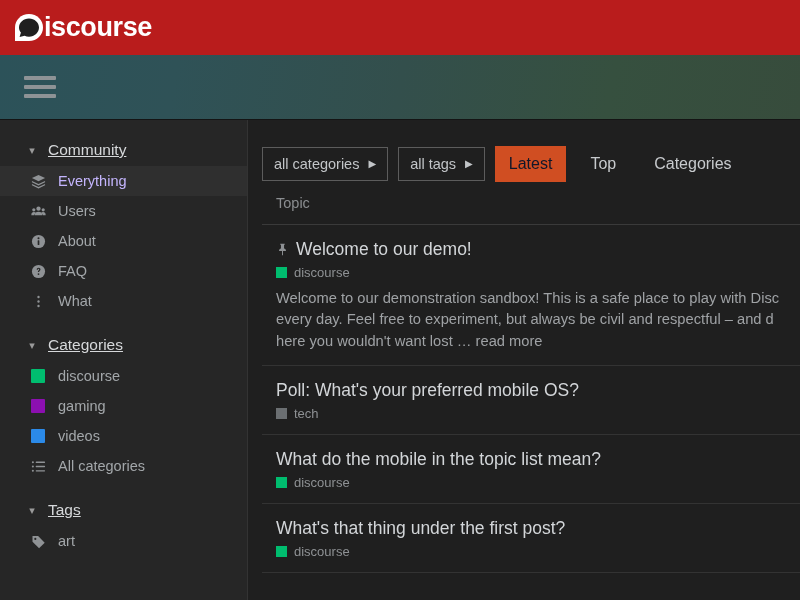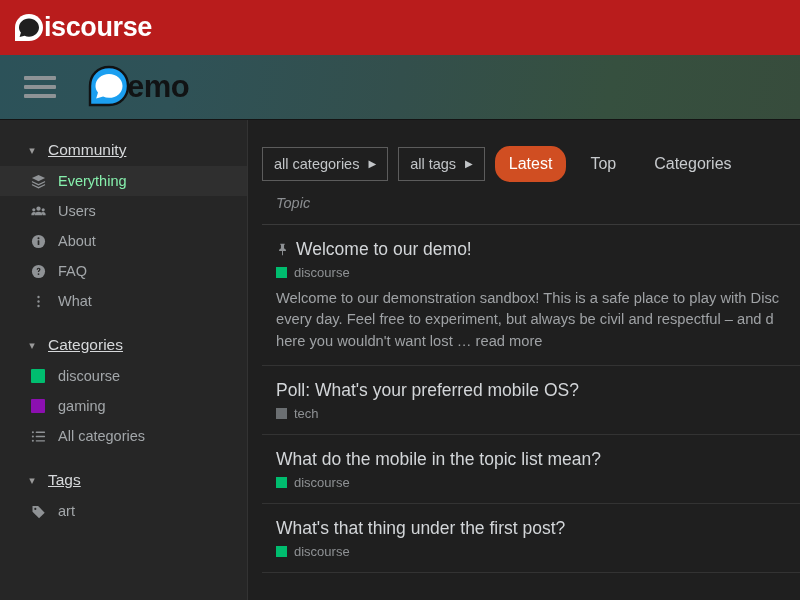--- a/index.html
+++ b/index.html
@@ -63,47 +63,47 @@
     display:flex; align-items:center; gap:12px;
     padding:7px 0 7px 30px; cursor:pointer; min-height:30px;
   }
   .nav-row.active { background:#2f2f2f; }
   .nav-row .ico {
     width:16px; height:16px; flex:0 0 16px;
     display:flex; align-items:center; justify-content:center;
     color:#8f9295;
   }
   .nav-row .label { color:#a3a7aa; font-size:14.5px; }
-  .nav-row.active .label { color:#86efac; }
+  .nav-row.active .label { color:#c4b5fd; }
   .swatch { width:14px; height:14px; flex:0 0 14px; border-radius:1px; }
 
   
   #main { flex:1 1 auto; background:#1f1f1f; overflow:hidden; padding:0 0 0 14px; }
 
   #navbar {
     display:flex; align-items:center; gap:10px;
     padding:24px 0 0 0; height:64px;
   }
   .dropdown {
     border:1px solid #5c5c5c; background:transparent;
     display:flex; align-items:center; gap:9px;
     padding:8px 11px; cursor:pointer;
   }
   .dropdown .dtext { color:#c2c5c8; font-size:14.5px; }
   .dropdown .caret { color:#c2c5c8; font-size:10px; line-height:1; }
   .pill {
     padding:9px 14px; font-size:16px; color:#c7cacd; cursor:pointer;
   }
-  .pill.active { background:#d04e22; color:#ffffff;border-radius:15px; }
+  .pill.active { background:#d04e22; color:#0f172a; }
 
   #topic-head {
     padding:10px 0 12px 14px;
     border-bottom:1px solid #3a3a3a; margin-right:-14px;
   }
-  #topic-head .col { color:#8b8e91; font-size:14.5px;font-style:italic; }
+  #topic-head .col { color:#8b8e91; font-size:14.5px; }
 
   .topic-row {
     padding:14px 0 13px 14px; margin-right:-14px;
     border-bottom:1px solid #333333;
   }
   .topic-title {
     color:#d3d6d9; font-size:17.5px; white-space:nowrap;
     display:flex; align-items:center; gap:7px;
   }
   .pin-ico { color:#8d9093; font-size:13px; display:inline-flex; }
@@ -132,31 +132,20 @@
     <span id="brand-name">iscourse</span>
   </div>
 </div>
 
 <div id="siteheader">
   <div id="hamburger">
     <span></span>
     <span></span>
     <span></span>
   </div>
-  <div id="demo-logo">
-    <span class="dbubble">
-      <svg width="46" height="46" viewBox="0 0 46 46">
-        <path d="M23 3 C34 3 42 11 42 22 C42 33 34 41 23 41 L4 41 L4 22 C4 11 12 3 23 3 Z" fill="#1b9ff0" stroke="#111314" stroke-width="2.4"></path>
-        <path d="M23 10 C30.6 10 36.5 15.2 36.5 21.9 C36.5 28.6 30.6 33.8 23 33.8
-                 C20.9 33.8 18.9 33.4 17.1 32.6 L10.2 34.4 L12 28.4
-                 C10.4 26.5 9.5 24.3 9.5 21.9 C9.5 15.2 15.4 10 23 10 Z" fill="#ffffff"></path>
-      </svg>
-    </span>
-    <span id="demo-name">emo</span>
-  </div>
 </div>
 
 <div id="shell">
 
   <div id="sidebar">
 
     <div class="section-header">
       <span class="chev">▾</span>
       <span class="stitle">Community</span>
     </div>
@@ -234,20 +223,26 @@
     </div>
 
     <div class="nav-row">
       <span class="ico">
         <span class="swatch" style="background: rgb(140, 15, 176);"></span>
       </span>
       <span class="label">gaming</span>
     </div>
 
 
+    <div class="nav-row">
+      <span class="ico">
+        <span class="swatch" style="background: rgb(43, 138, 232);"></span>
+      </span>
+      <span class="label">videos</span>
+    </div>
 
     <div class="nav-row">
       <span class="ico">
         <svg width="15" height="15" viewBox="0 0 16 16" fill="currentColor">
           <circle cx="2" cy="3.4" r="1.1"></circle>
             <rect x="5" y="2.7" width="10" height="1.5" rx="0.5"></rect>
           <circle cx="2" cy="8" r="1.1"></circle>
             <rect x="5" y="7.3" width="10" height="1.5" rx="0.5"></rect>
           <circle cx="2" cy="12.6" r="1.1"></circle>
             <rect x="5" y="11.9" width="10" height="1.5" rx="0.5"></rect>

